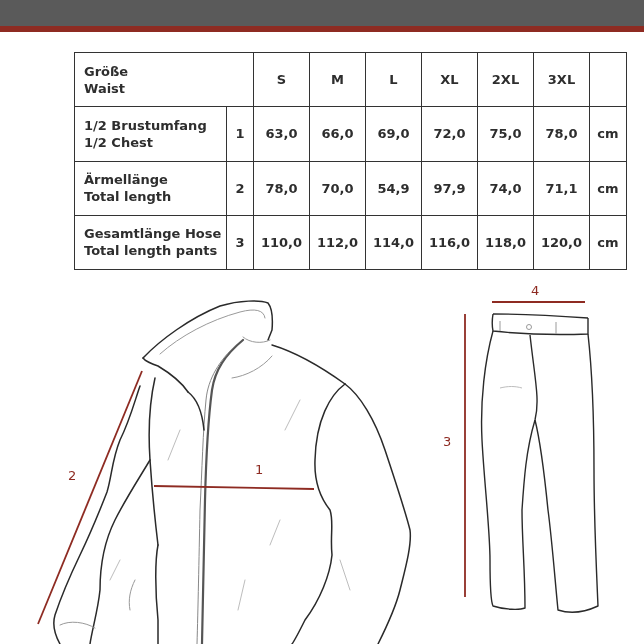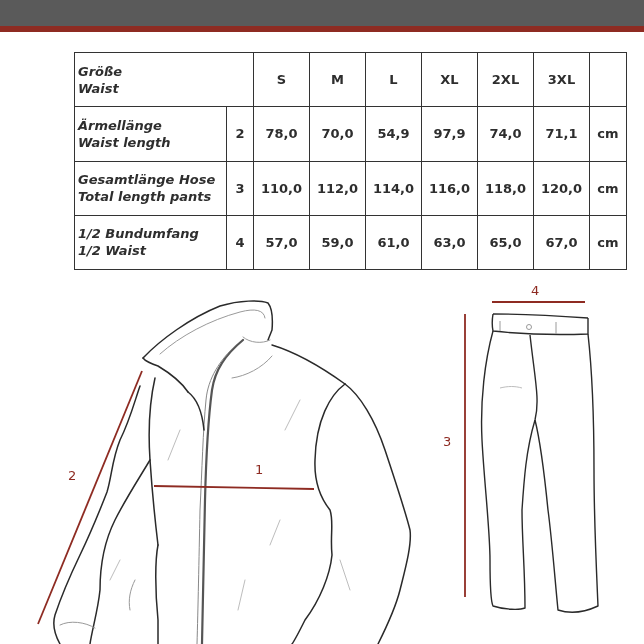--- a/index.html
+++ b/index.html
@@ -10,21 +10,21 @@
     .top-accent { position: absolute; left: 0; top: 26px; width: 644px; height: 6px; background: #8e2b22; }
 
     table.size-table {
       position: absolute; left: 74px; top: 52px; width: 552px; height: 218px;
       border-collapse: collapse; table-layout: fixed;
     }
     table.size-table td {
       border: 1.6px solid #333333; font-size: 13px; font-weight: bold; color: #2e2e2e;
       text-align: center; vertical-align: middle; line-height: 17px; padding: 0;
     }
-    table.size-table td.label { text-align: left; padding-left: 3px; font-style: italic; }
+    table.size-table td.label { text-align: left; padding-left: 9px; }
     table.size-table td.label span { display: block; }
     table.size-table tr { height: 43.6px; }
 
     .illustration { position: absolute; left: 0; top: 280px; width: 644px; height: 364px; }
     .measure-label { position: absolute; font-size: 13px; color: #8e2b22; font-family: "DejaVu Sans", sans-serif; }
   </style>
 </head>
 <body>
 
 <div class="top-bar"></div>
@@ -51,22 +51,36 @@
     <td>S</td>
     <td>M</td>
     <td>L</td>
     <td>XL</td>
     <td>2XL</td>
     <td>3XL</td>
     <td></td>
   </tr>
   <tr>
     <td class="label">
+      <span>1/2 Brustumfang</span>
+      <span>1/2 Chest</span>
+    </td>
+    <td>1</td>
+    <td>63,0</td>
+    <td>66,0</td>
+    <td>69,0</td>
+    <td>72,0</td>
+    <td>75,0</td>
+    <td>78,0</td>
+    <td>cm</td>
+  </tr>
+  <tr>
+    <td class="label">
       <span>Ärmellänge</span>
-      <span>Waist length</span>
+      <span>Total length</span>
     </td>
     <td>2</td>
     <td>78,0</td>
     <td>70,0</td>
     <td>54,9</td>
     <td>97,9</td>
     <td>74,0</td>
     <td>71,1</td>
     <td>cm</td>
   </tr>
@@ -75,34 +89,20 @@
       <span>Gesamtlänge Hose</span>
       <span>Total length pants</span>
     </td>
     <td>3</td>
     <td>110,0</td>
     <td>112,0</td>
     <td>114,0</td>
     <td>116,0</td>
     <td>118,0</td>
     <td>120,0</td>
-    <td>cm</td>
-  </tr>
-  <tr>
-    <td class="label">
-      <span>1/2 Bundumfang</span>
-      <span>1/2 Waist</span>
-    </td>
-    <td>4</td>
-    <td>57,0</td>
-    <td>59,0</td>
-    <td>61,0</td>
-    <td>63,0</td>
-    <td>65,0</td>
-    <td>67,0</td>
     <td>cm</td>
   </tr>
 </tbody>
   </table>
 
 <div class="illustration">
   <svg width="644" height="364" viewBox="0 280 644 364" xmlns="http://www.w3.org/2000/svg">
 
     <g fill="none" stroke="#2a2a2a" stroke-width="1.5" stroke-linejoin="round" stroke-linecap="round">
 

